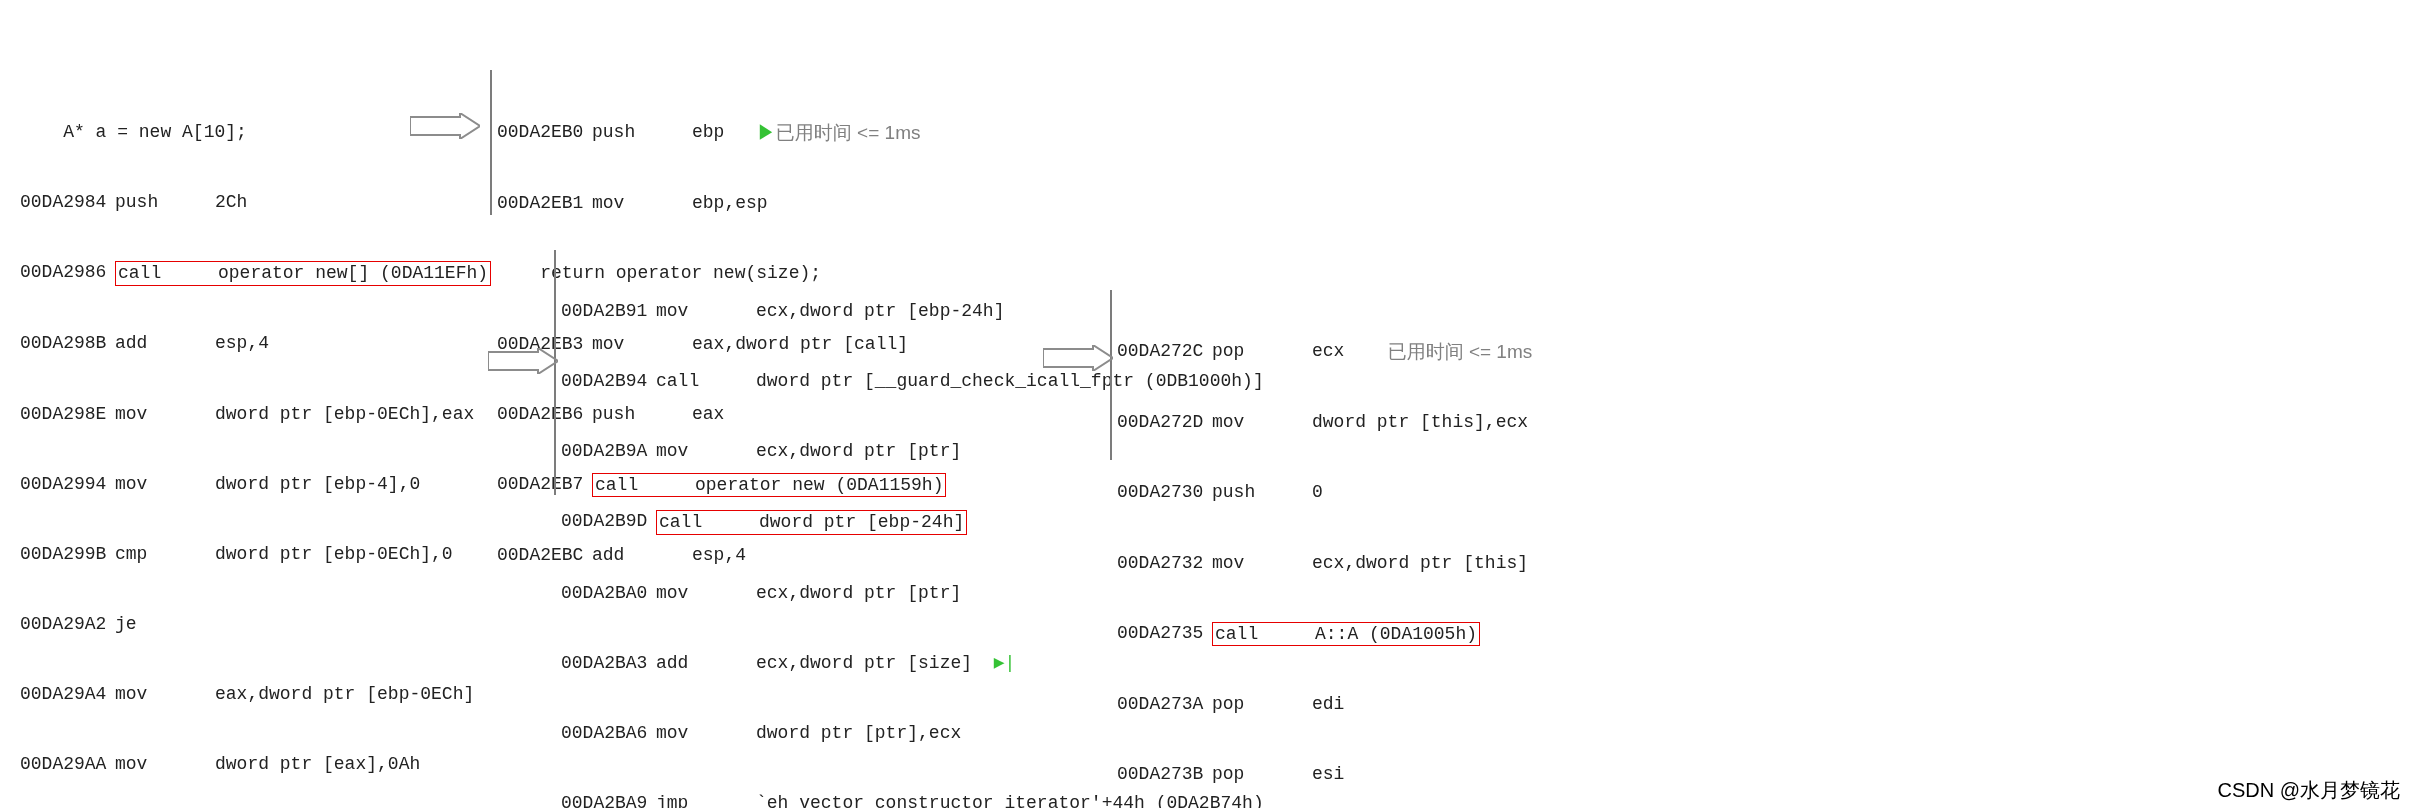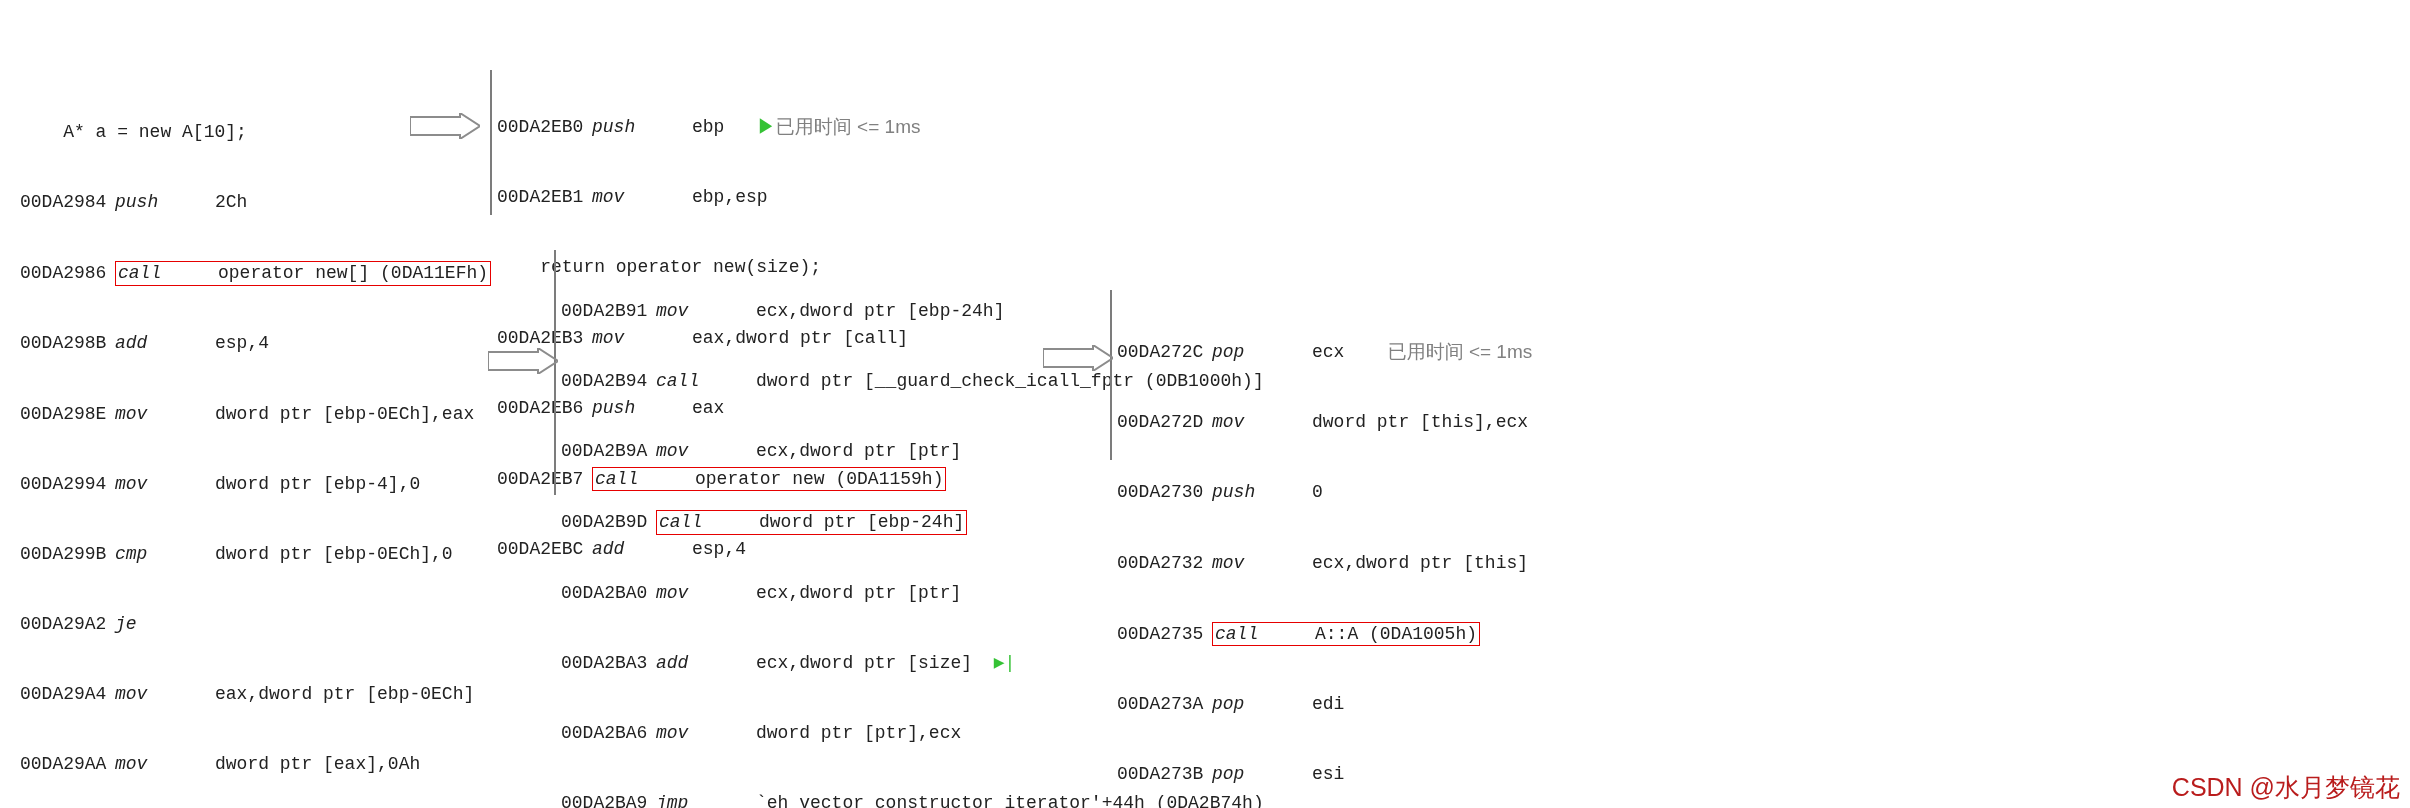--- a/index.html
+++ b/index.html
@@ -11,23 +11,23 @@
     width: 2410px;
     height: 808px;
     position: relative;
     overflow: hidden;
   }
   .block {
     position: absolute;
     line-height: 1.3;
     white-space: pre;
   }
-  .asm-row { display: flex; align-items: flex-end; }
+  .asm-row { display: flex; align-items: flex-start; }
   .addr   { width: 95px;  display: inline-block; }
-  .mnem   { width: 100px; display: inline-block; font-style: italic; }
+  .mnem   { width: 100px; display: inline-block; }
   .ops    { display: inline-block; }
   .red-box {
     border: 1.5px solid #e60000;
     padding: 0 2px;
     display: inline-block;
     line-height: 1.25;
   }
   .hint {
     color: #808080;
     font-size: 19px;
@@ -41,23 +41,23 @@
     background: #7c7c7c;
     height: 180px;
   }
   .arrow {
     position: absolute;
   }
   .watermark {
     position: absolute;
     bottom: 4px;
     right: 10px;
-    color: #b91c1c;
+    color: #000000;
     font-family: "Microsoft YaHei", sans-serif;
-    font-size: 25px;
+    font-size: 20px;
   }
   svg.arr { display:block; }
 </style>
 </head>
 <body>
 
 <div class="block" style="left:20px; top:74px;">
   <div class="asm-row"><span>    A* a = new A[10];</span></div>
   <div class="asm-row"><span class="addr">00DA2984</span><span class="mnem">push</span><span class="ops">2Ch</span></div>
   <div class="asm-row"><span class="addr">00DA2986</span><span class="red-box"><span class="mnem">call</span><span class="ops">operator new[] (0DA11EFh)</span></span></div>
@@ -76,21 +76,21 @@
   
   
   
   
   
   
 </div>
 
 <div class="sep" style="left:490px; top:70px; height:145px;"></div>
 
-<div class="block" style="left:497px; top:68px;">
+<div class="block" style="left:497px; top:74px;">
   <div class="asm-row"><span class="addr">00DA2EB0</span><span class="mnem">push</span><span class="ops">ebp</span>&nbsp;&nbsp;&nbsp;<span class="hint"><span class="tri">▶</span><span>已用时间 &lt;= 1ms</span></span></div>
   <div class="asm-row"><span class="addr">00DA2EB1</span><span class="mnem">mov</span><span class="ops">ebp,esp</span></div>
   <div class="asm-row"><span>    return operator new(size);</span></div>
   <div class="asm-row"><span class="addr">00DA2EB3</span><span class="mnem">mov</span><span class="ops">eax,dword ptr [call]</span></div>
   <div class="asm-row"><span class="addr">00DA2EB6</span><span class="mnem">push</span><span class="ops">eax</span></div>
   <div class="asm-row"><span class="addr">00DA2EB7</span><span class="red-box"><span class="mnem">call</span><span class="ops">operator new (0DA1159h)</span></span></div>
   <div class="asm-row"><span class="addr">00DA2EBC</span><span class="mnem">add</span><span class="ops">esp,4</span></div>
 </div>
 
 <div class="sep" style="left:554px; top:250px; height:245px;"></div>

